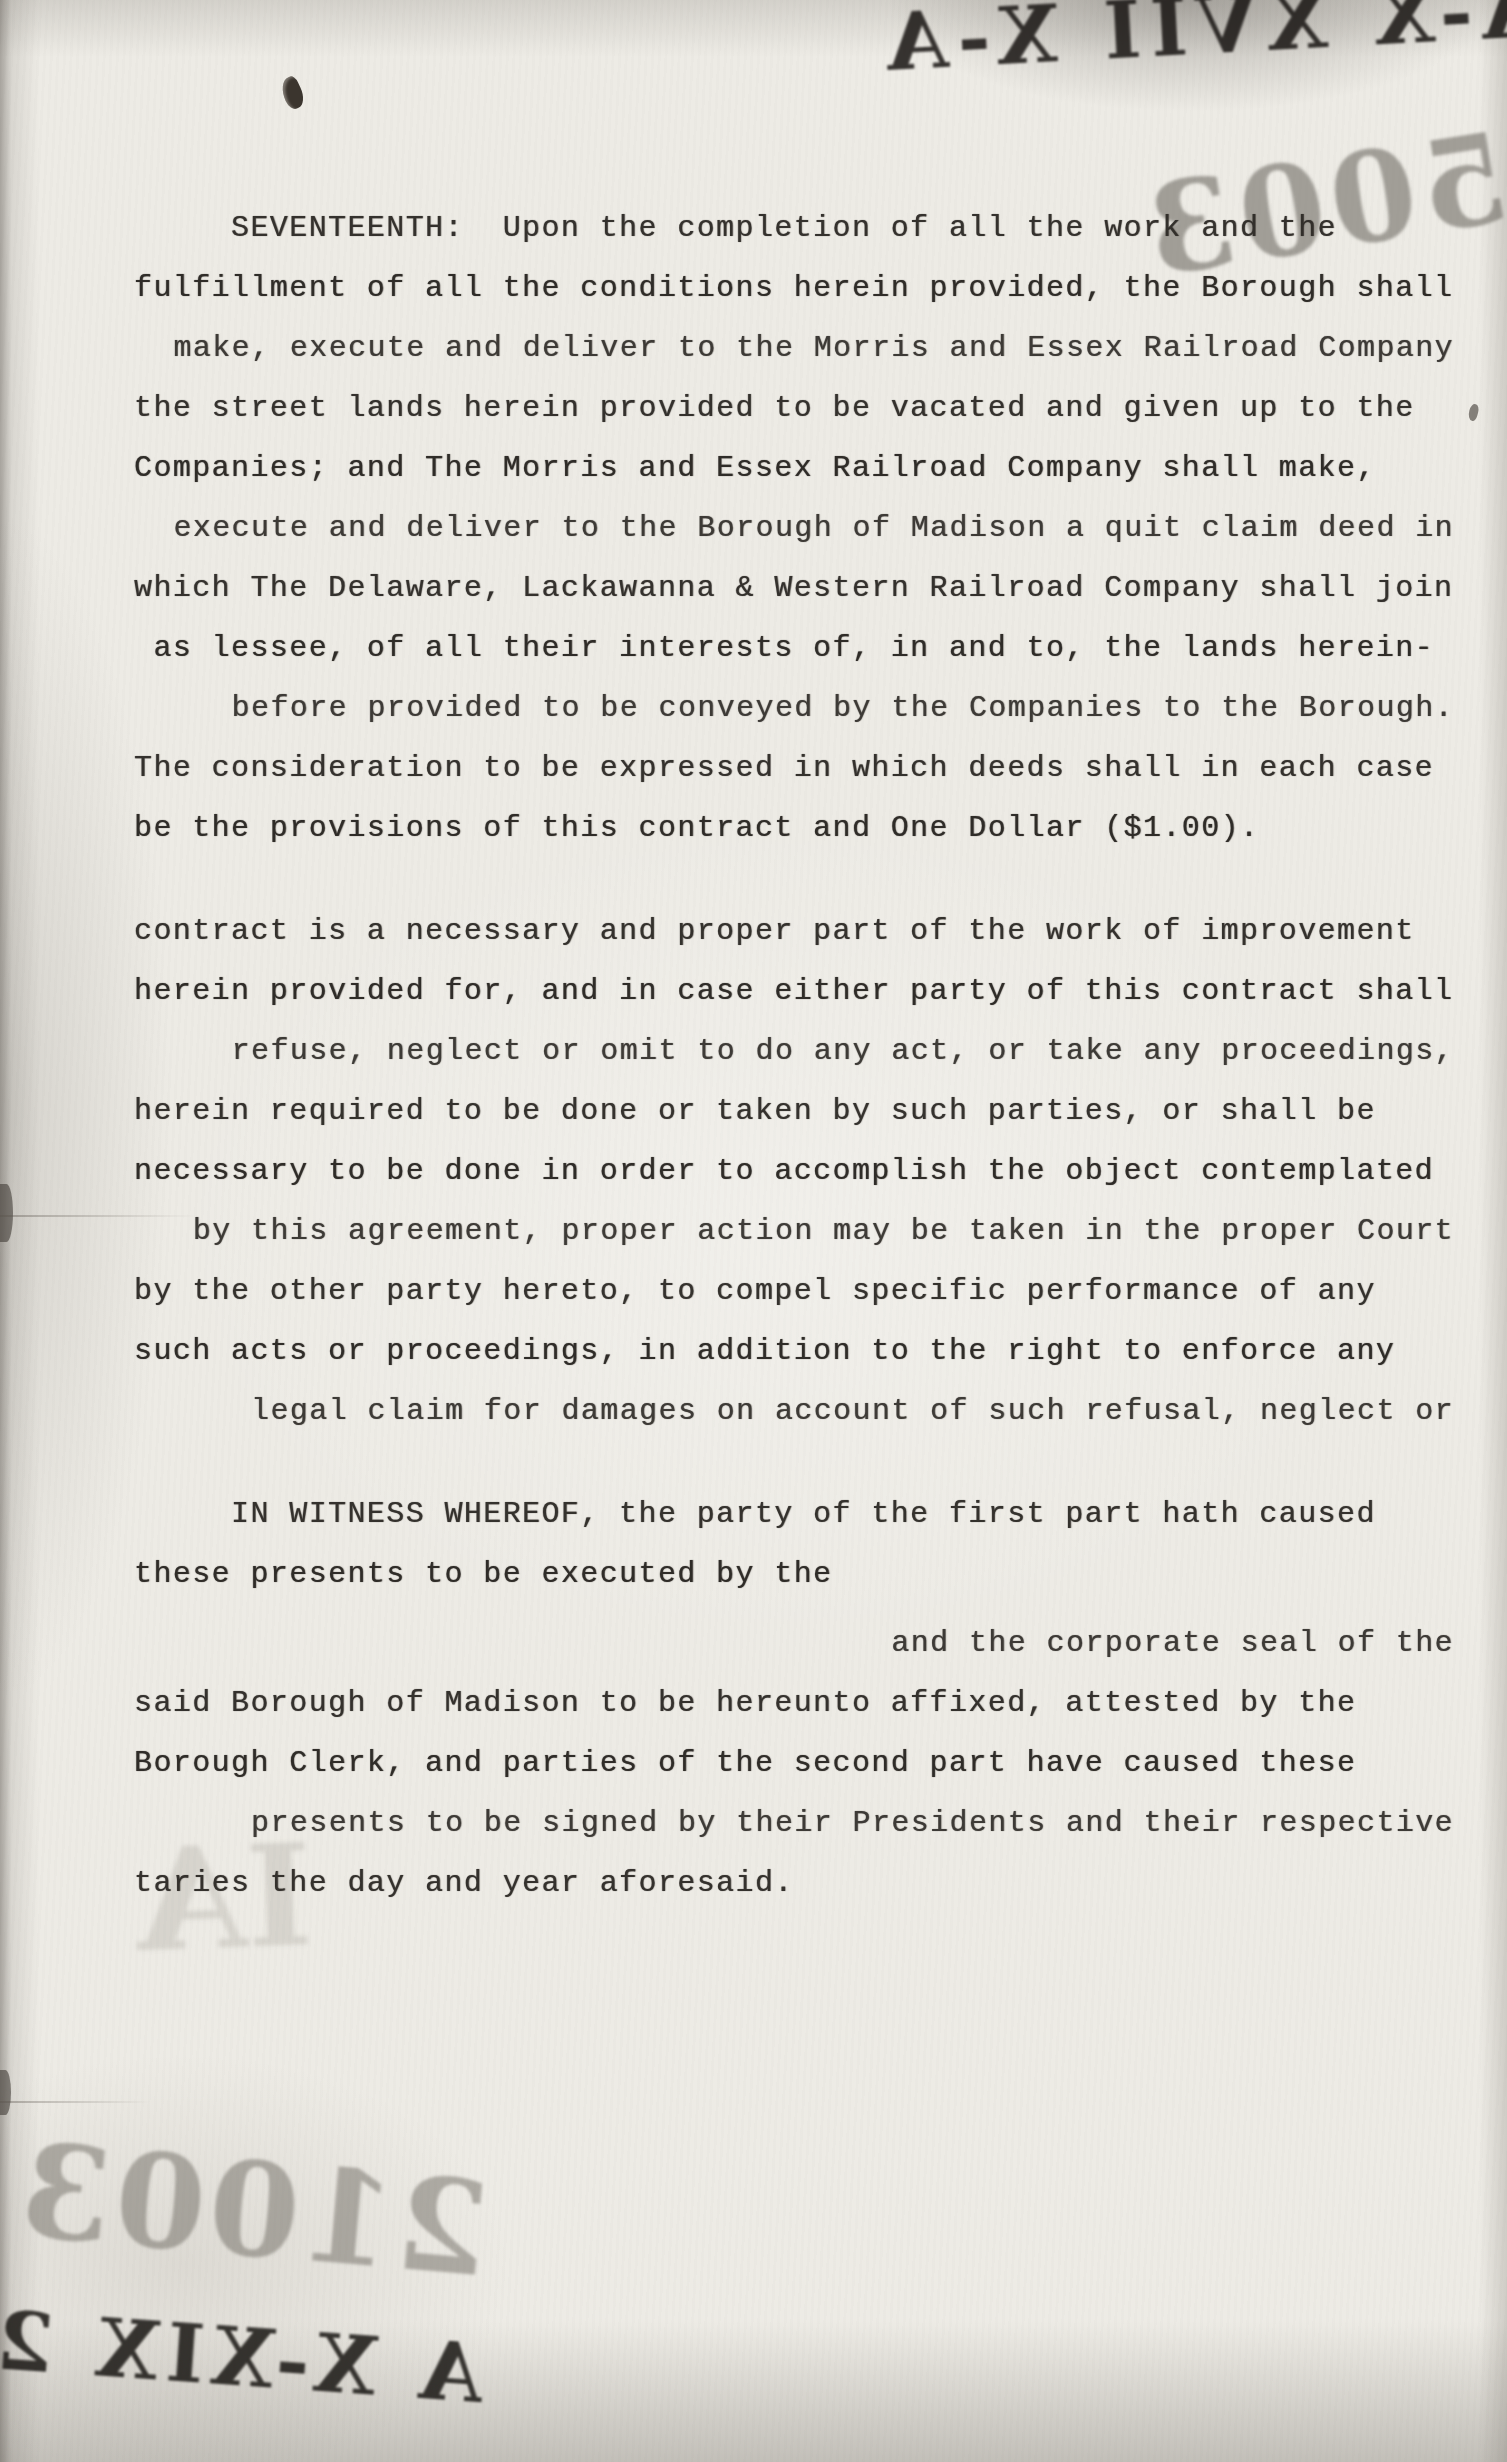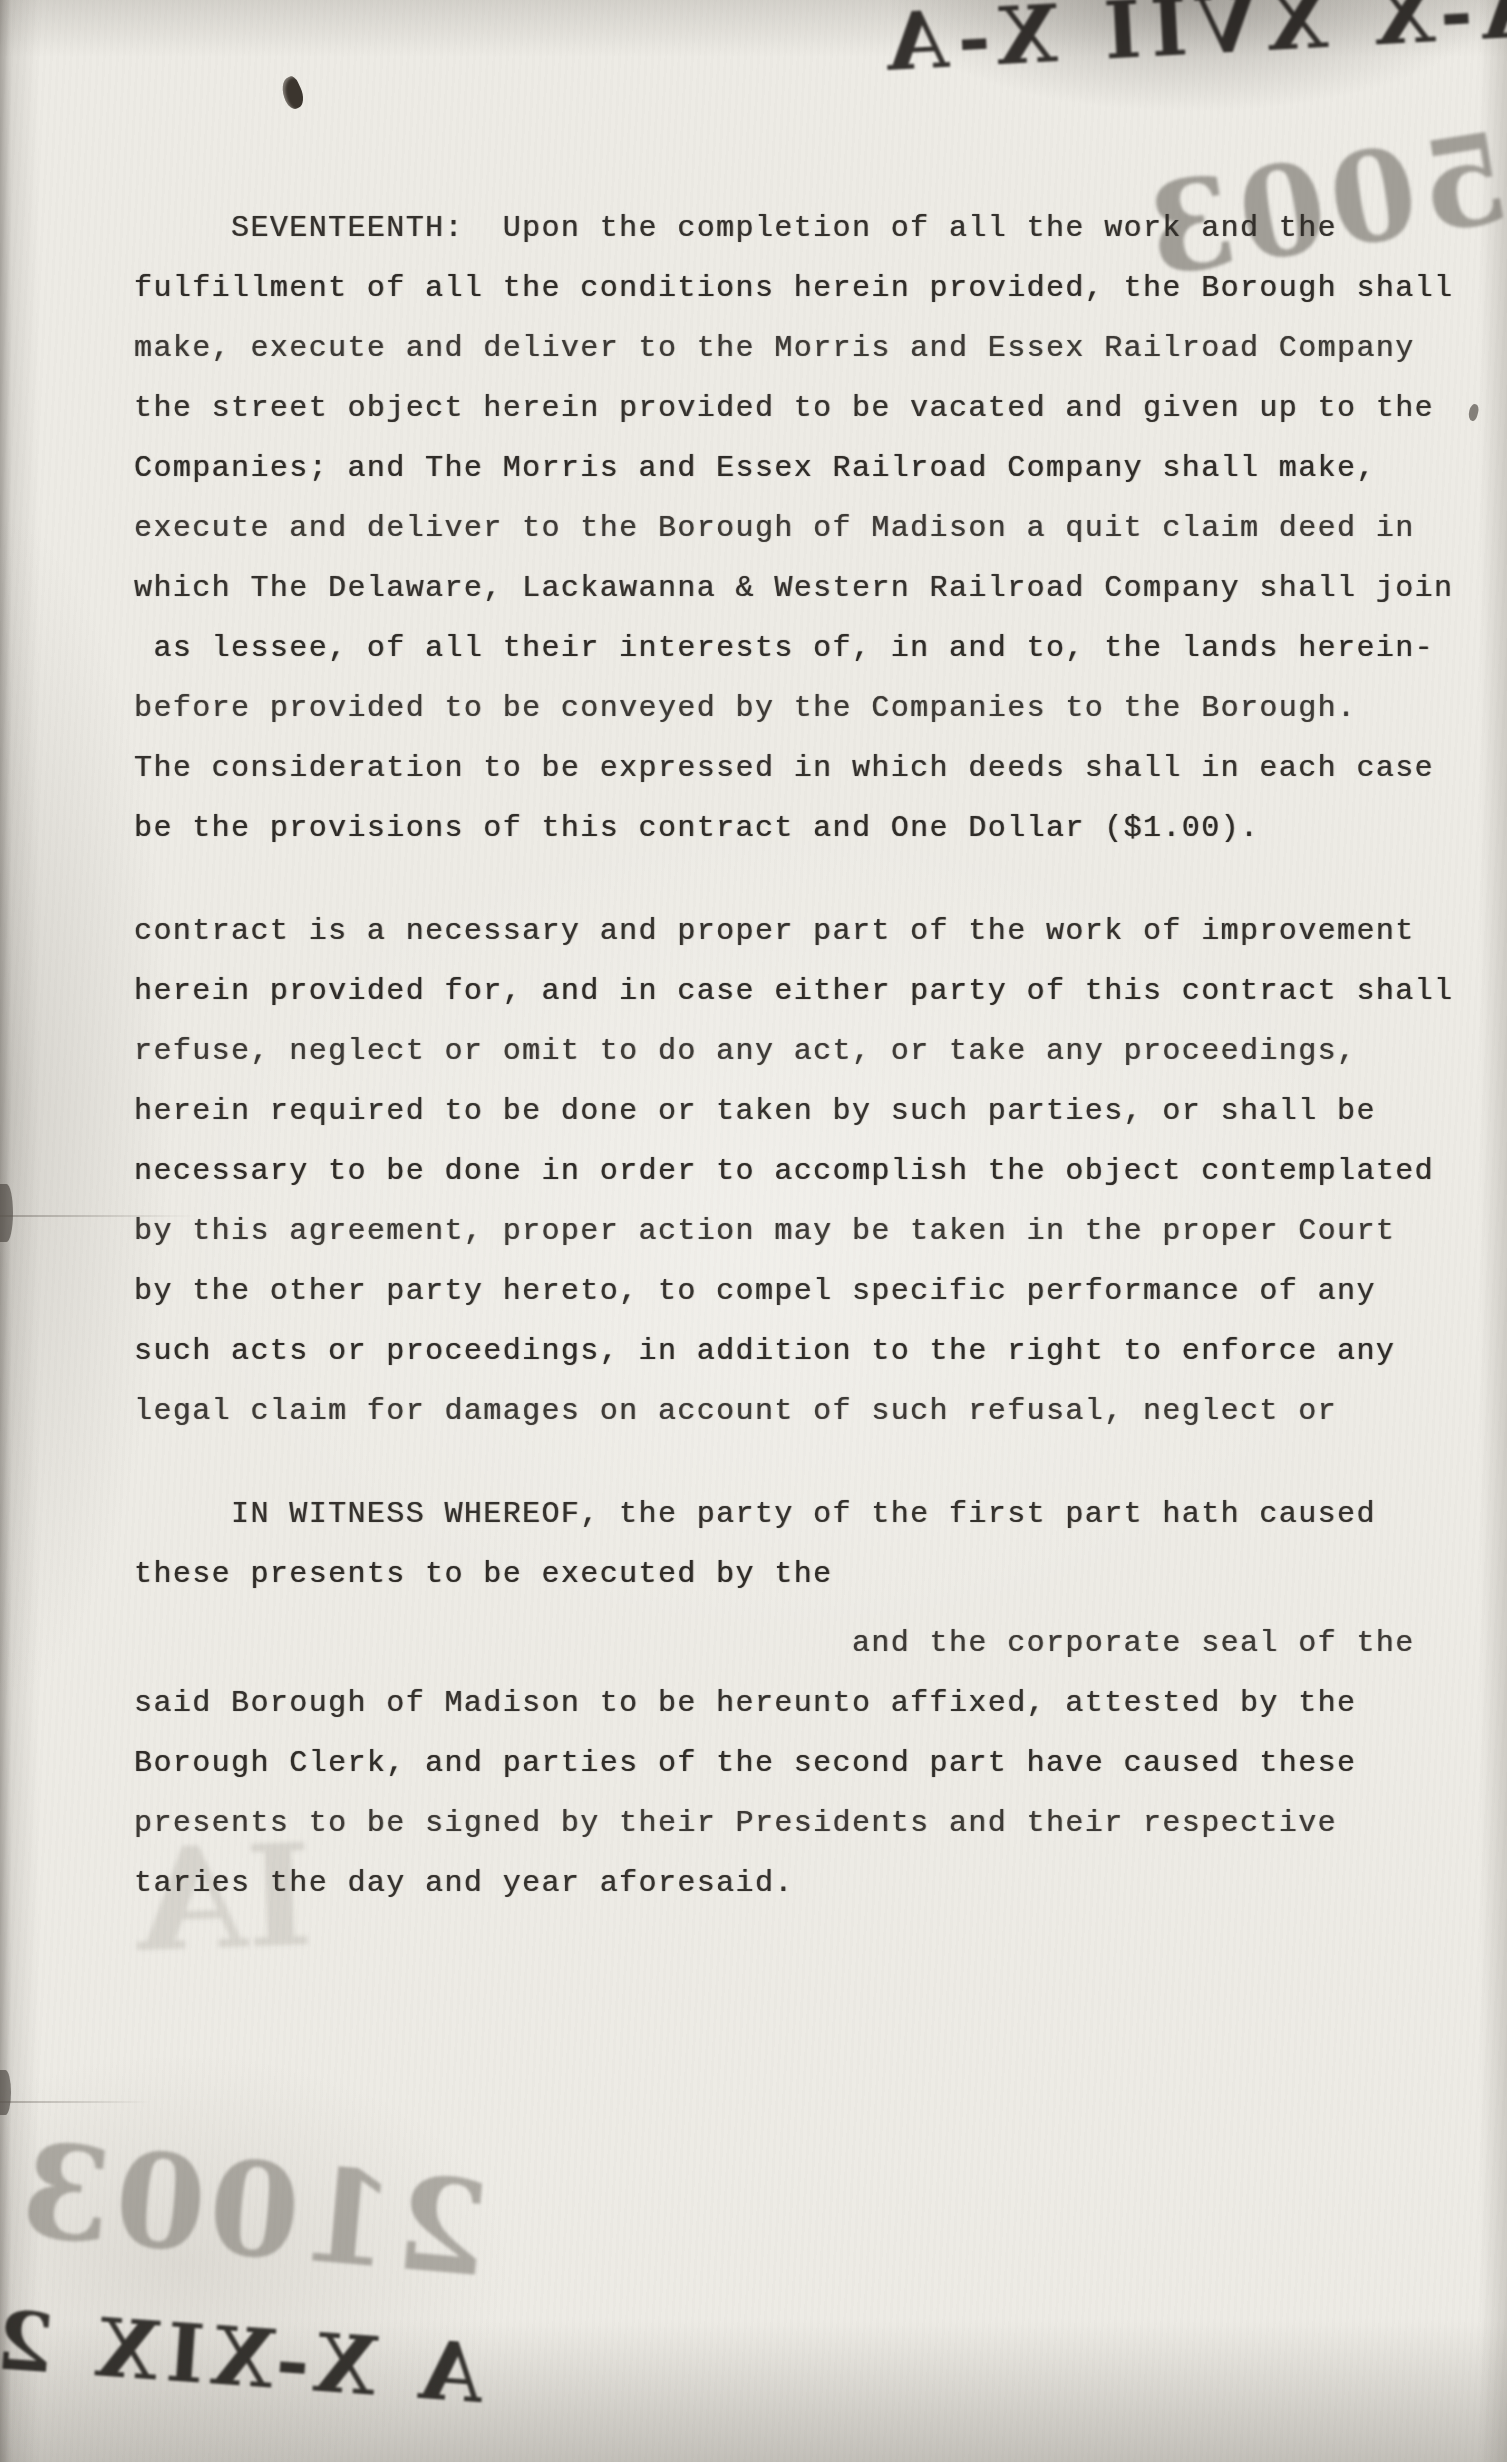--- a/index.html
+++ b/index.html
@@ -30,21 +30,21 @@
     top: 198px;
     width: 1320px;
     color: #2f2c28;
     font-size: 30px;
     line-height: 60px;
     letter-spacing: 1.4px;
     text-shadow: 0.6px 0.4px 1px rgba(46,41,36,.60), -0.4px 0 0.8px rgba(46,41,36,.30);
   }
   .para + .para { margin-top: 43px; }
   .line { white-space: pre; height: 60px; }
-  .line:nth-child(3n)   { opacity: .92; }
+  .line:nth-child(3n)   { opacity: .92; text-align: right; }
   .line:nth-child(3n+1) { opacity: .97; }
   .line.gap-before { margin-top: 9.4px; }
 
   .artifact {
     position: absolute;
     font-family: "DejaVu Serif", "Liberation Serif", serif;
     font-weight: bold;
     white-space: pre;
   }
   .stamp-top {
@@ -113,21 +113,21 @@
   <div class="chip c2"></div>
   <div class="crease c1"></div>
   <div class="crease c2"></div>
 
   <div class="text-block">
 
     <div class="para">
       <div class="line">     SEVENTEENTH:  Upon the completion of all the work and the</div>
       <div class="line">fulfillment of all the conditions herein provided, the Borough shall</div>
       <div class="line">make, execute and deliver to the Morris and Essex Railroad Company</div>
-      <div class="line">the street object herein provided to be vacated and given up to the</div>
+      <div class="line">the street lands herein provided to be vacated and given up to the</div>
       <div class="line">Companies; and The Morris and Essex Railroad Company shall make,</div>
       <div class="line">execute and deliver to the Borough of Madison a quit claim deed in</div>
       <div class="line">which The Delaware, Lackawanna &amp; Western Railroad Company shall join</div>
       <div class="line"> as lessee, of all their interests of, in and to, the lands herein-</div>
       <div class="line">before provided to be conveyed by the Companies to the Borough.</div>
       <div class="line">The consideration to be expressed in which deeds shall in each case</div>
       <div class="line">be the provisions of this contract and One Dollar ($1.00).</div>
     </div>
 
     <div class="para">

